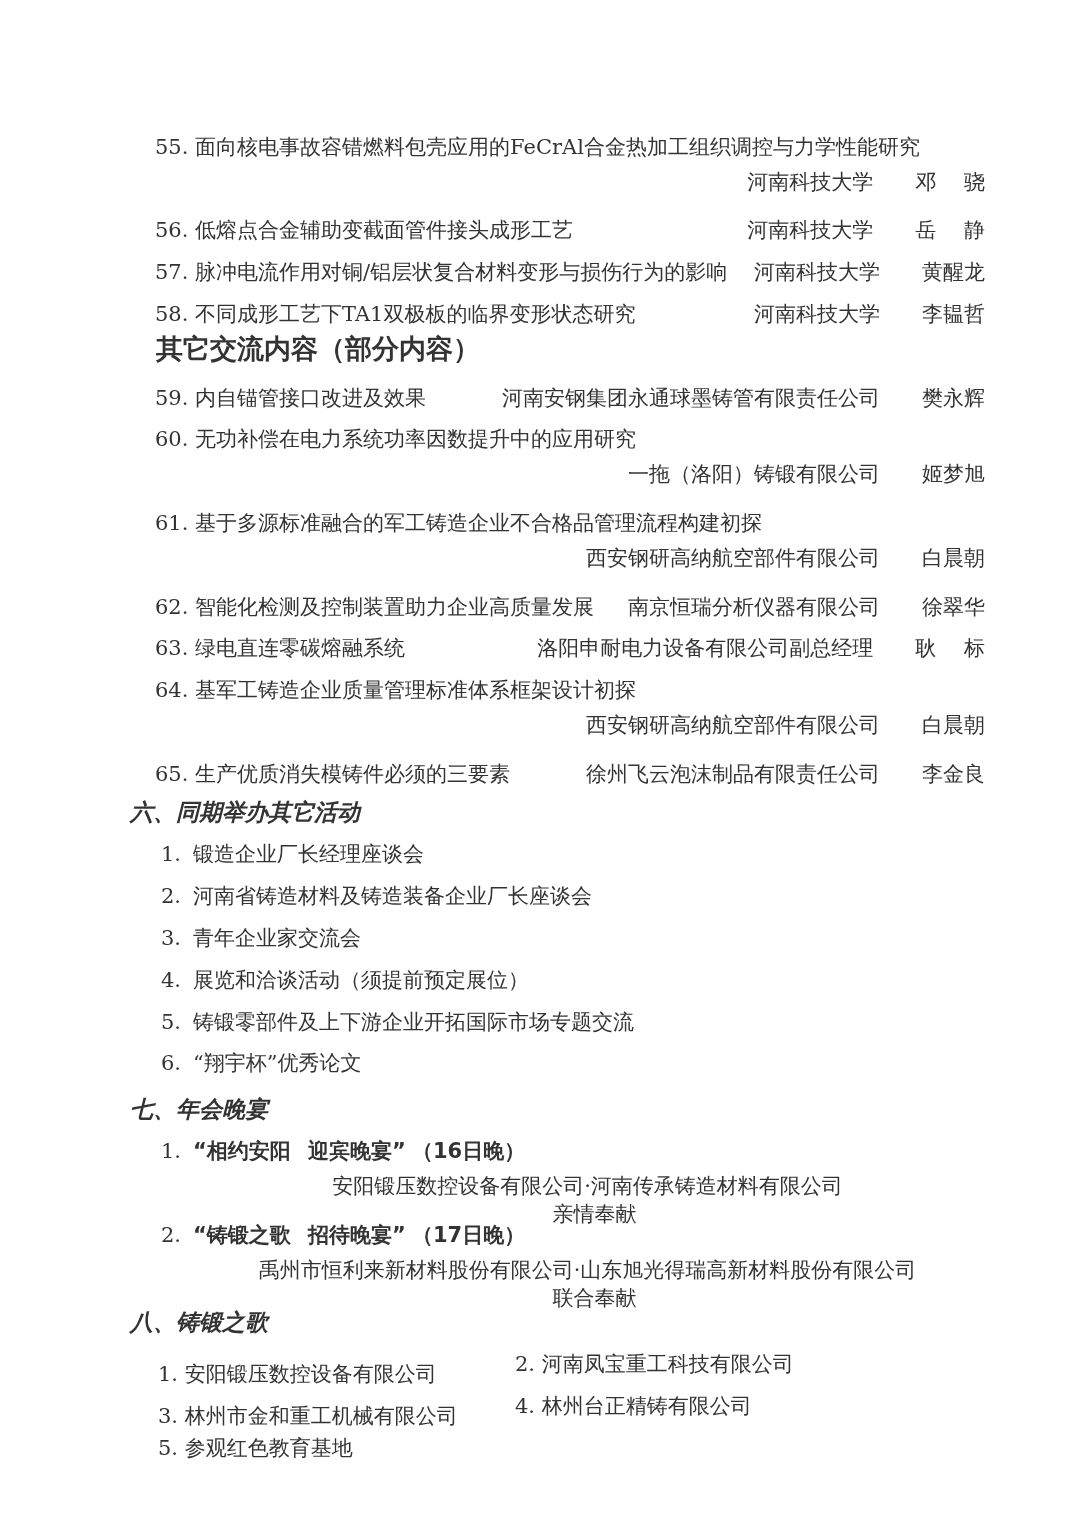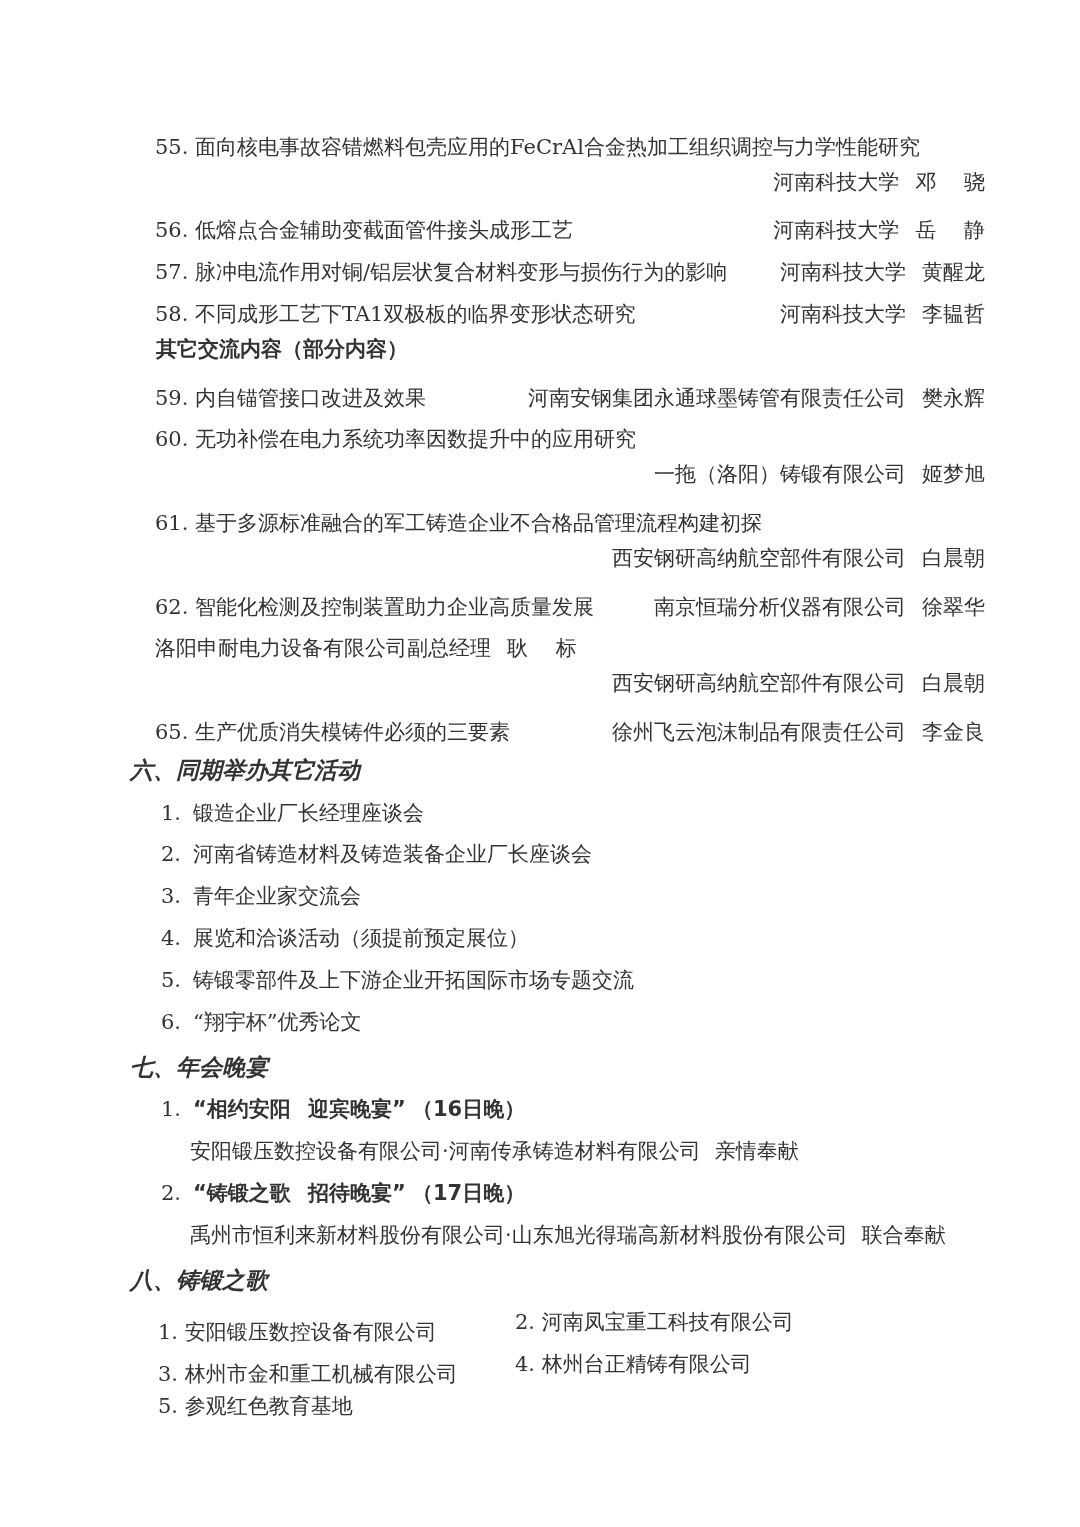--- a/index.html
+++ b/index.html
@@ -9,42 +9,42 @@
     width:1080px; height:1527px;
     background:var(--bg); color:var(--text);
     font-family:"DejaVu Serif","Liberation Serif",serif;
     font-size:21px; overflow:hidden;
   }
   .content { padding:119px 95px 0 130px; }
   .line { height:41.8px; display:flex; align-items:center; }
   .entry { justify-content:space-between; padding-left:25px;align-items:flex-end; }
   .entry-title { white-space:nowrap; }
   .right { justify-content:flex-end; }
-  .orgname { display:flex; gap:16px; align-items:center; }
+  .orgname { display:flex; gap:42px; align-items:center; }
   .name { word-spacing:21px; white-space:pre; }
   .subheader {
     padding-left:26px; font-weight:700;
     font-family:"DejaVu Sans","Liberation Sans",sans-serif;
-    font-size:21px;
+    font-size:27px;
   }
   .sec-header {
     font-weight:700; font-family:"DejaVu Sans","Liberation Sans",sans-serif;
     font-size:23px; margin-top:4px;font-style:italic;
   }
   .list-item { padding-left:31px; }
   .list-num { width:32px; flex-shrink:0; }
   .banquet-label {
     font-weight:700; font-family:"DejaVu Sans","Liberation Sans",sans-serif;
     word-spacing:10px; white-space:pre;
   }
   .banquet-date {
     font-weight:700; font-family:"DejaVu Sans","Liberation Sans",sans-serif;
     margin-left:6px;
   }
-  .sponsor-line { padding-left:60px; }
+  .sponsor-line { padding-left:60px;flex-direction:column; }
   .sponsor-credit { margin-left:14px; }
   .visit-row { padding-left:28px; }
   .visit-cell-a { width:357px; flex-shrink:0;margin-top:20px; }
 </style>
 </head>
 <body>
 
 <div class="page">
   <div class="content">
 
@@ -114,26 +114,30 @@
 
     <div class="line entry">
       <span class="entry-title">62. 智能化检测及控制装置助力企业高质量发展</span>
       <span class="orgname">
         <span>南京恒瑞分析仪器有限公司</span>
         <span class="name">徐翠华</span>
       </span>
     </div>
 
     <div class="line entry">
+      <span class="entry-title">63. 绿电直连零碳熔融系统</span>
       <span class="orgname">
         <span>洛阳申耐电力设备有限公司副总经理</span>
         <span class="name">耿 标</span>
       </span>
     </div>
 
+    <div class="line entry">
+      <span class="entry-title">64. 基军工铸造企业质量管理标准体系框架设计初探</span>
+    </div>
     <div class="line right">
       <span class="orgname">
         <span>西安钢研高纳航空部件有限公司</span>
         <span class="name">白晨朝</span>
       </span>
     </div>
 
     <div class="line entry">
       <span class="entry-title">65. 生产优质消失模铸件必须的三要素</span>
       <span class="orgname">

